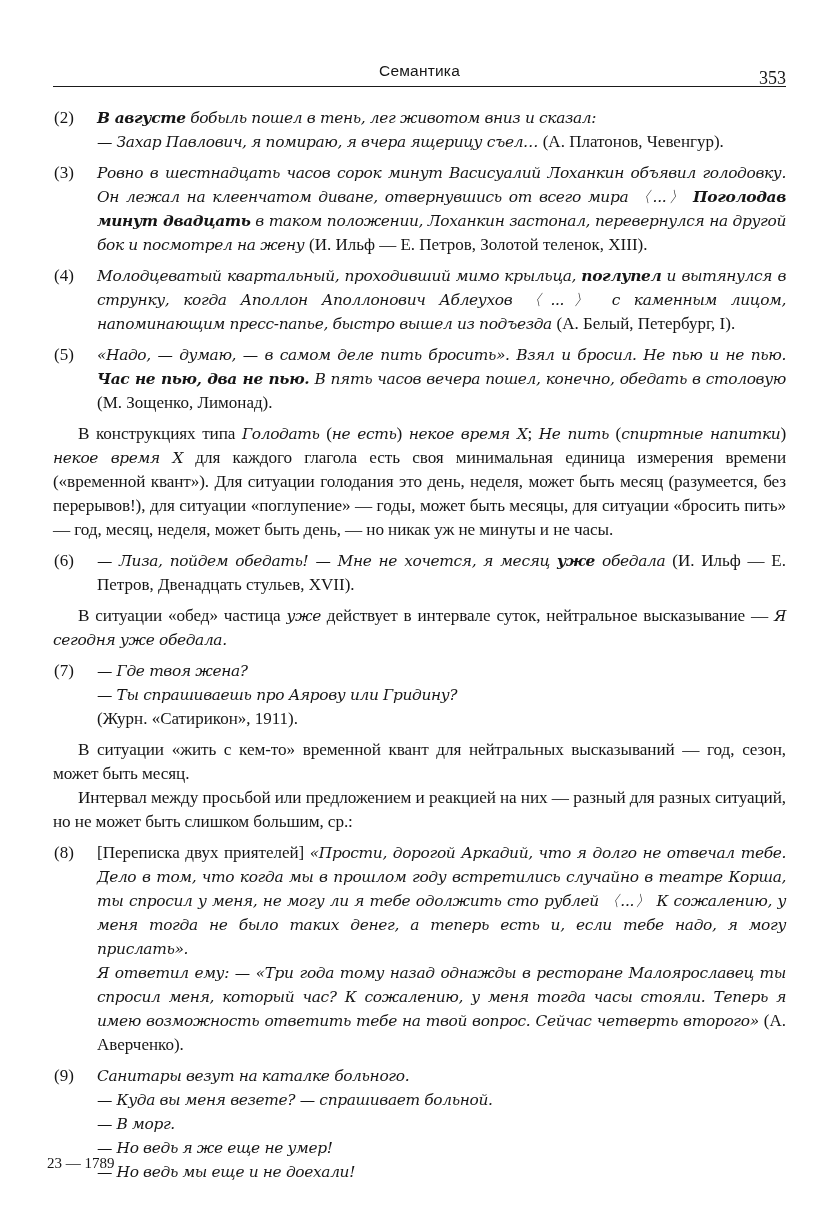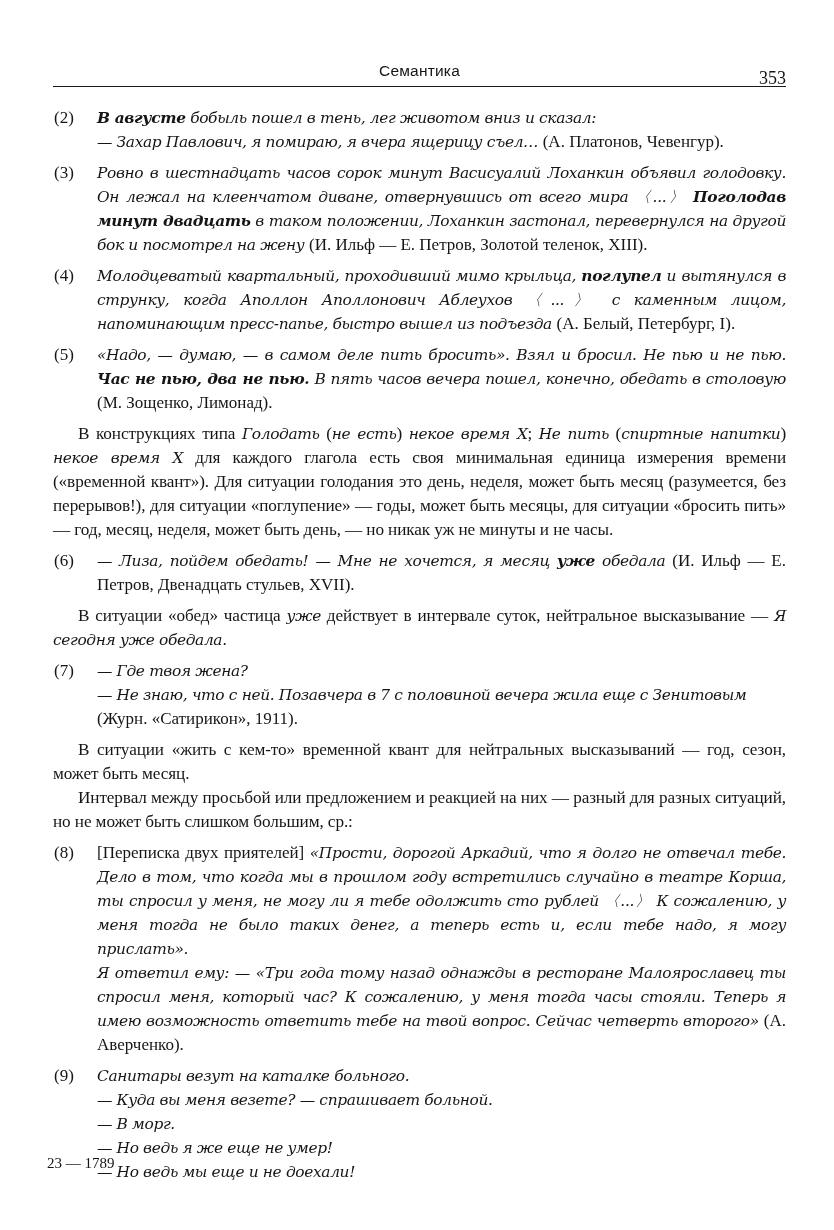--- a/index.html
+++ b/index.html
@@ -74,21 +74,21 @@
     <span class="num">(6)</span>
     <div class="ex-body"><span class="it">— Лиза, пойдем обедать! — Мне не хочется, я месяц </span><span class="it b">уже</span><span class="it"> обедала </span><span class="rm">(И. Ильф — Е. Петров, Двенадцать стульев, XVII).</span></div>
   </div>
 
   <p class="para" style="margin-top:0"><span>В ситуации «обед» частица </span><span class="it">уже</span><span> действует в интервале суток, нейтральное высказывание — </span><span class="it">Я сегодня уже обедала.</span></p>
 
   <div class="ex">
     <span class="num">(7)</span>
     <div class="ex-body">
       <span class="line it">— Где твоя жена?</span>
-      <span class="line it">— Не знаю, что с ней. Позавчера в 7 с половиной вечера жила еще с Зенитовым</span>
+      <span class="line it">— Ты спрашиваешь про Аярову или Гридину?</span>
       <span class="line rm">(Журн. «Сатирикон», 1911).</span>
     </div>
   </div>
 
   <p class="para tight" style="margin-top:0">В ситуации «жить с кем-то» временной квант для нейтральных высказываний — год, сезон, может быть месяц.</p>
   <p class="para" style="margin-top:0">Интервал между просьбой или предложением и реакцией на них — разный для разных ситуаций, но не может быть слишком большим, ср.:</p>
 
   <div class="ex">
     <span class="num">(8)</span>
     <div class="ex-body">

